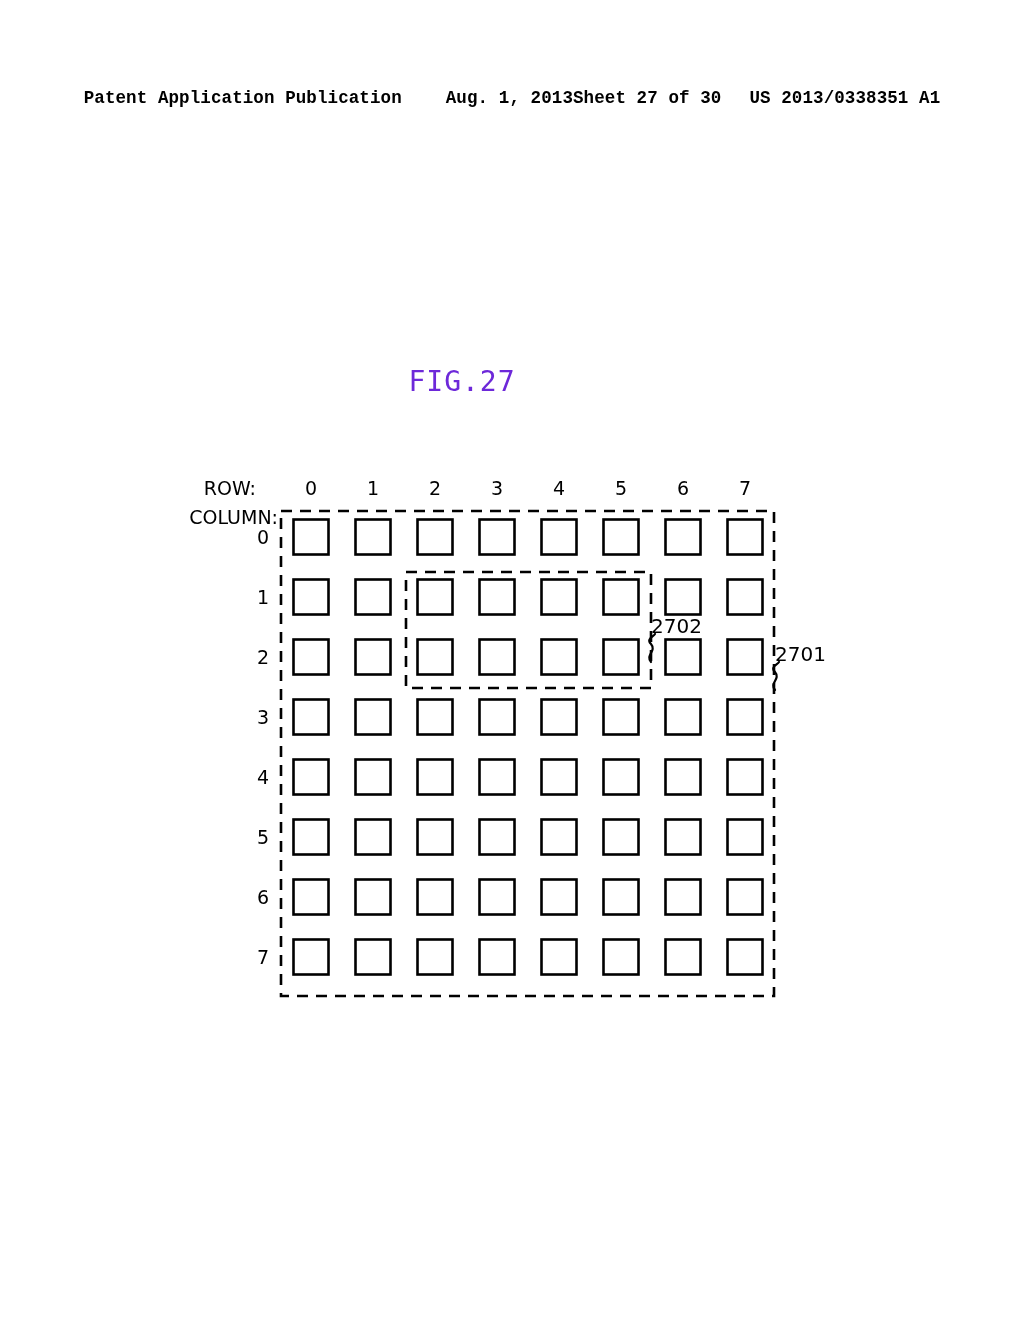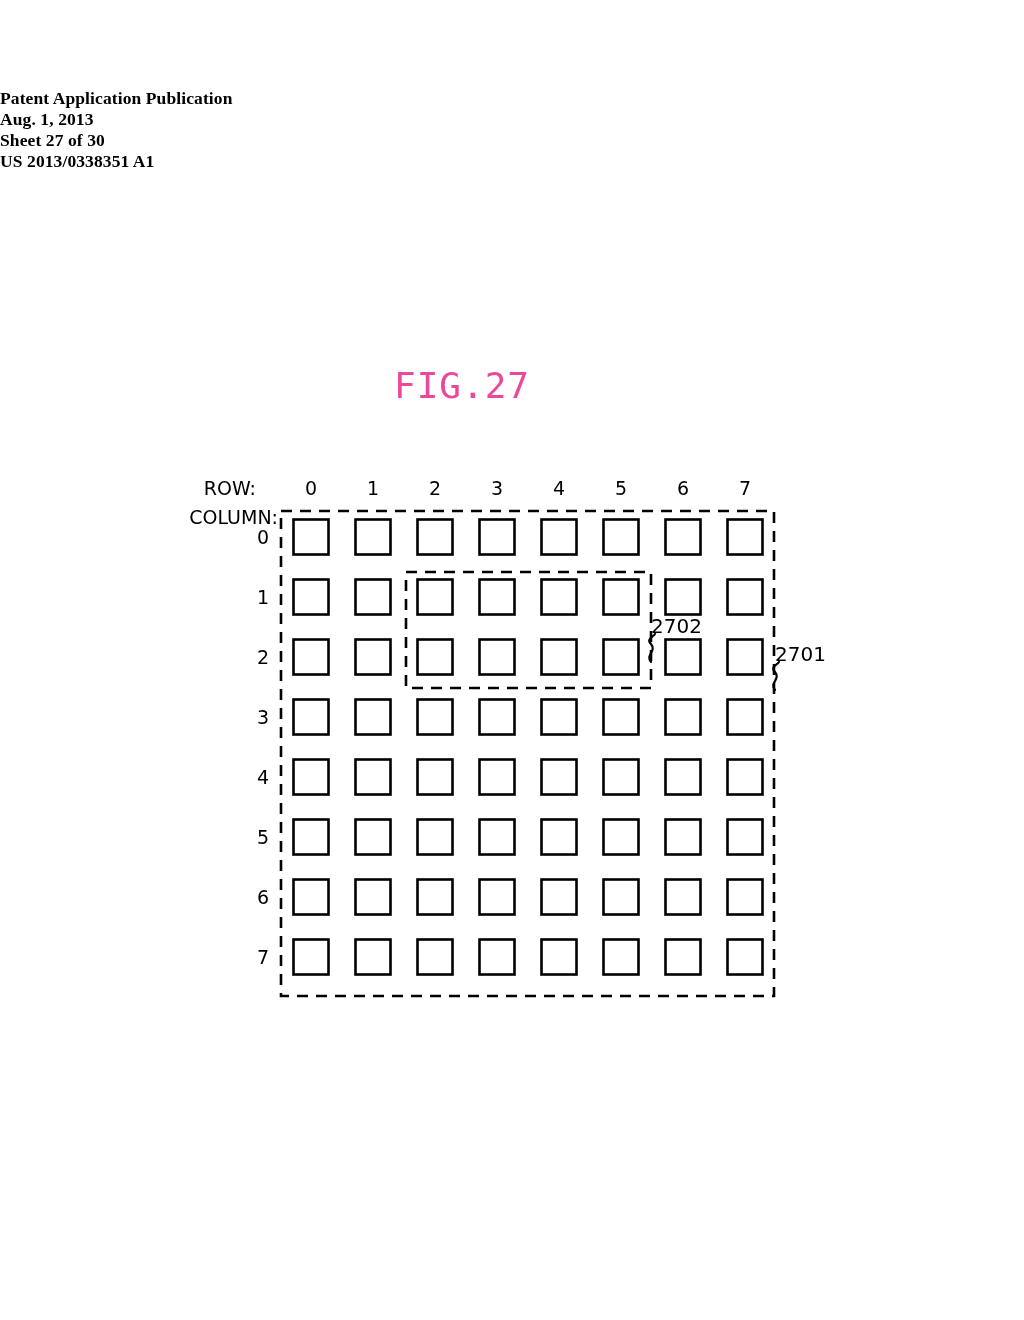--- a/index.html
+++ b/index.html
@@ -18,43 +18,42 @@
 
   
   #patent-header {
     position: absolute;
     top: 88px;
     left: 0;
     width: 1024px;
     display: flex;
     justify-content: center;
     align-items: baseline;
-    font-family: Liberation Serif, serif;
+    font-family: Liberation Mono, monospace;
     font-weight: bold;
     font-size: 17.5px;
     letter-spacing: 0.1px;
     white-space: nowrap;
-    flex-direction: column;
   }
   #patent-header .hdr-pub      { margin-right: 44px; }
   #patent-header .hdr-date     { }
   #patent-header .hdr-sheet    { margin-right: 28px; }
   #patent-header .hdr-docnum   { }
 
   
   #figure-title {
     position: absolute;
     top: 365px;
     left: 0;
     width: 924px;
     text-align: center;
     font-family: "DejaVu Sans Mono", monospace;
-    font-size: 36px;
+    font-size: 28px;
     letter-spacing: 1px;
-    color: #ec4899;
+    color: #6d28d9;
   }
 
   
   #figure-area {
     position: absolute;
     left: 0;
     top: 0;
     width: 1024px;
     height: 1320px;
   }

